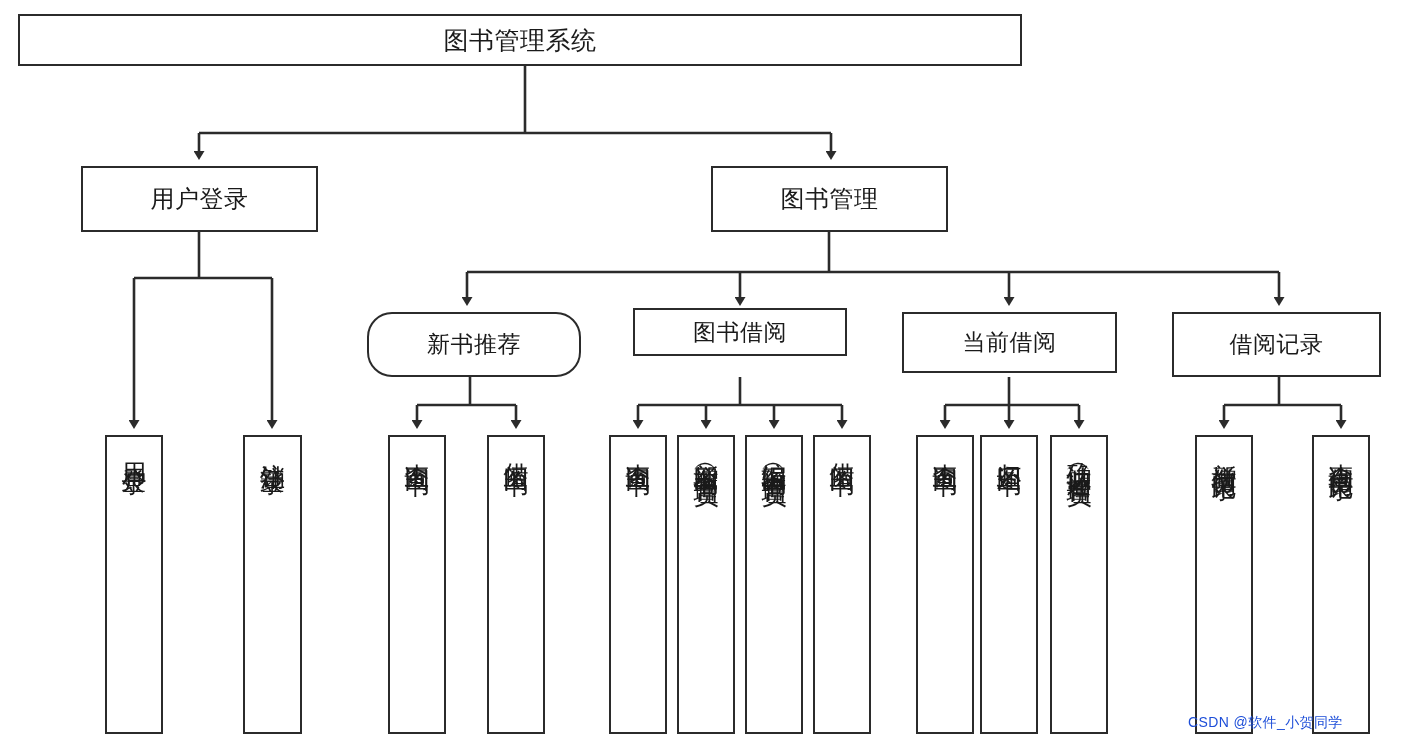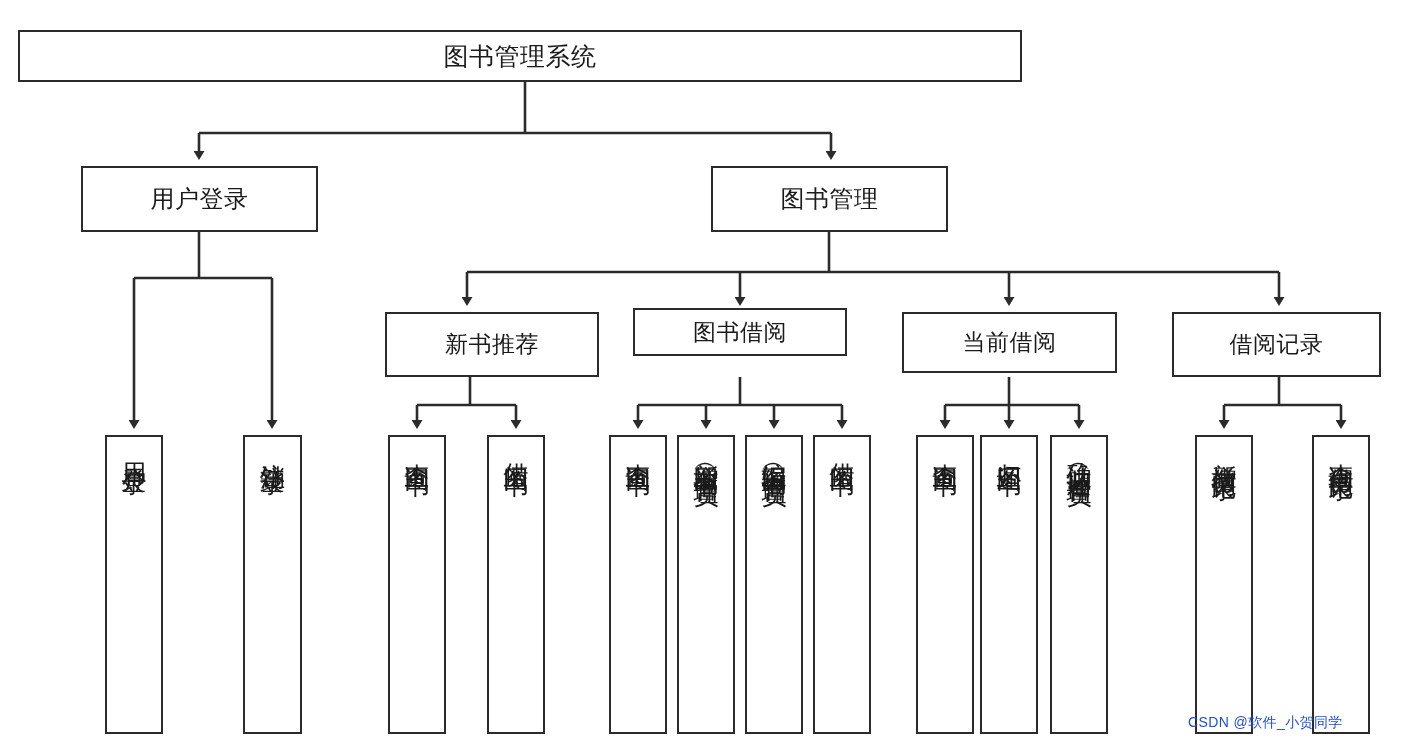--- a/index.html
+++ b/index.html
@@ -118,32 +118,32 @@
       <path d="M1009,405 L1009,421" marker-end="url(#arrow)"></path>
       <path d="M1079,405 L1079,421" marker-end="url(#arrow)"></path>
 
       <path d="M1279,377 L1279,405"></path>
       <path d="M1224,405 L1341,405"></path>
       <path d="M1224,405 L1224,421" marker-end="url(#arrow)"></path>
       <path d="M1341,405 L1341,421" marker-end="url(#arrow)"></path>
     </g>
   </svg>
 
-  <div class="node root" style="left:18px; top:30px; width:1004px; height:52px;">
+  <div class="node root" style="left:18px; top:14px; width:1004px; height:52px;">
     <span class="label">图书管理系统</span>
   </div>
 
   <div class="node level2" style="left:81px; top:166px; width:237px; height:66px;">
     <span class="label">用户登录</span>
   </div>
   <div class="node level2" style="left:711px; top:166px; width:237px; height:66px;align-items:center;">
     <span class="label">图书管理</span>
   </div>
 
-  <div class="node level3" style="left:385px; top:312px; width:214px; height:65px;">
+  <div class="node level3" style="left:367px; top:312px; width:214px; height:65px;border-radius:25px;">
     <span class="label">新书推荐</span>
   </div>
   <div class="node level3" style="left:633px; top:308px; width:214px; height:48px;">
     <span class="label">图书借阅</span>
   </div>
   <div class="node level3" style="left:902px; top:312px; width:215px; height:61px;">
     <span class="label">当前借阅</span>
   </div>
   <div class="node level3" style="left:1172px; top:312px; width:209px; height:65px;">
     <span class="label">借阅记录</span>

